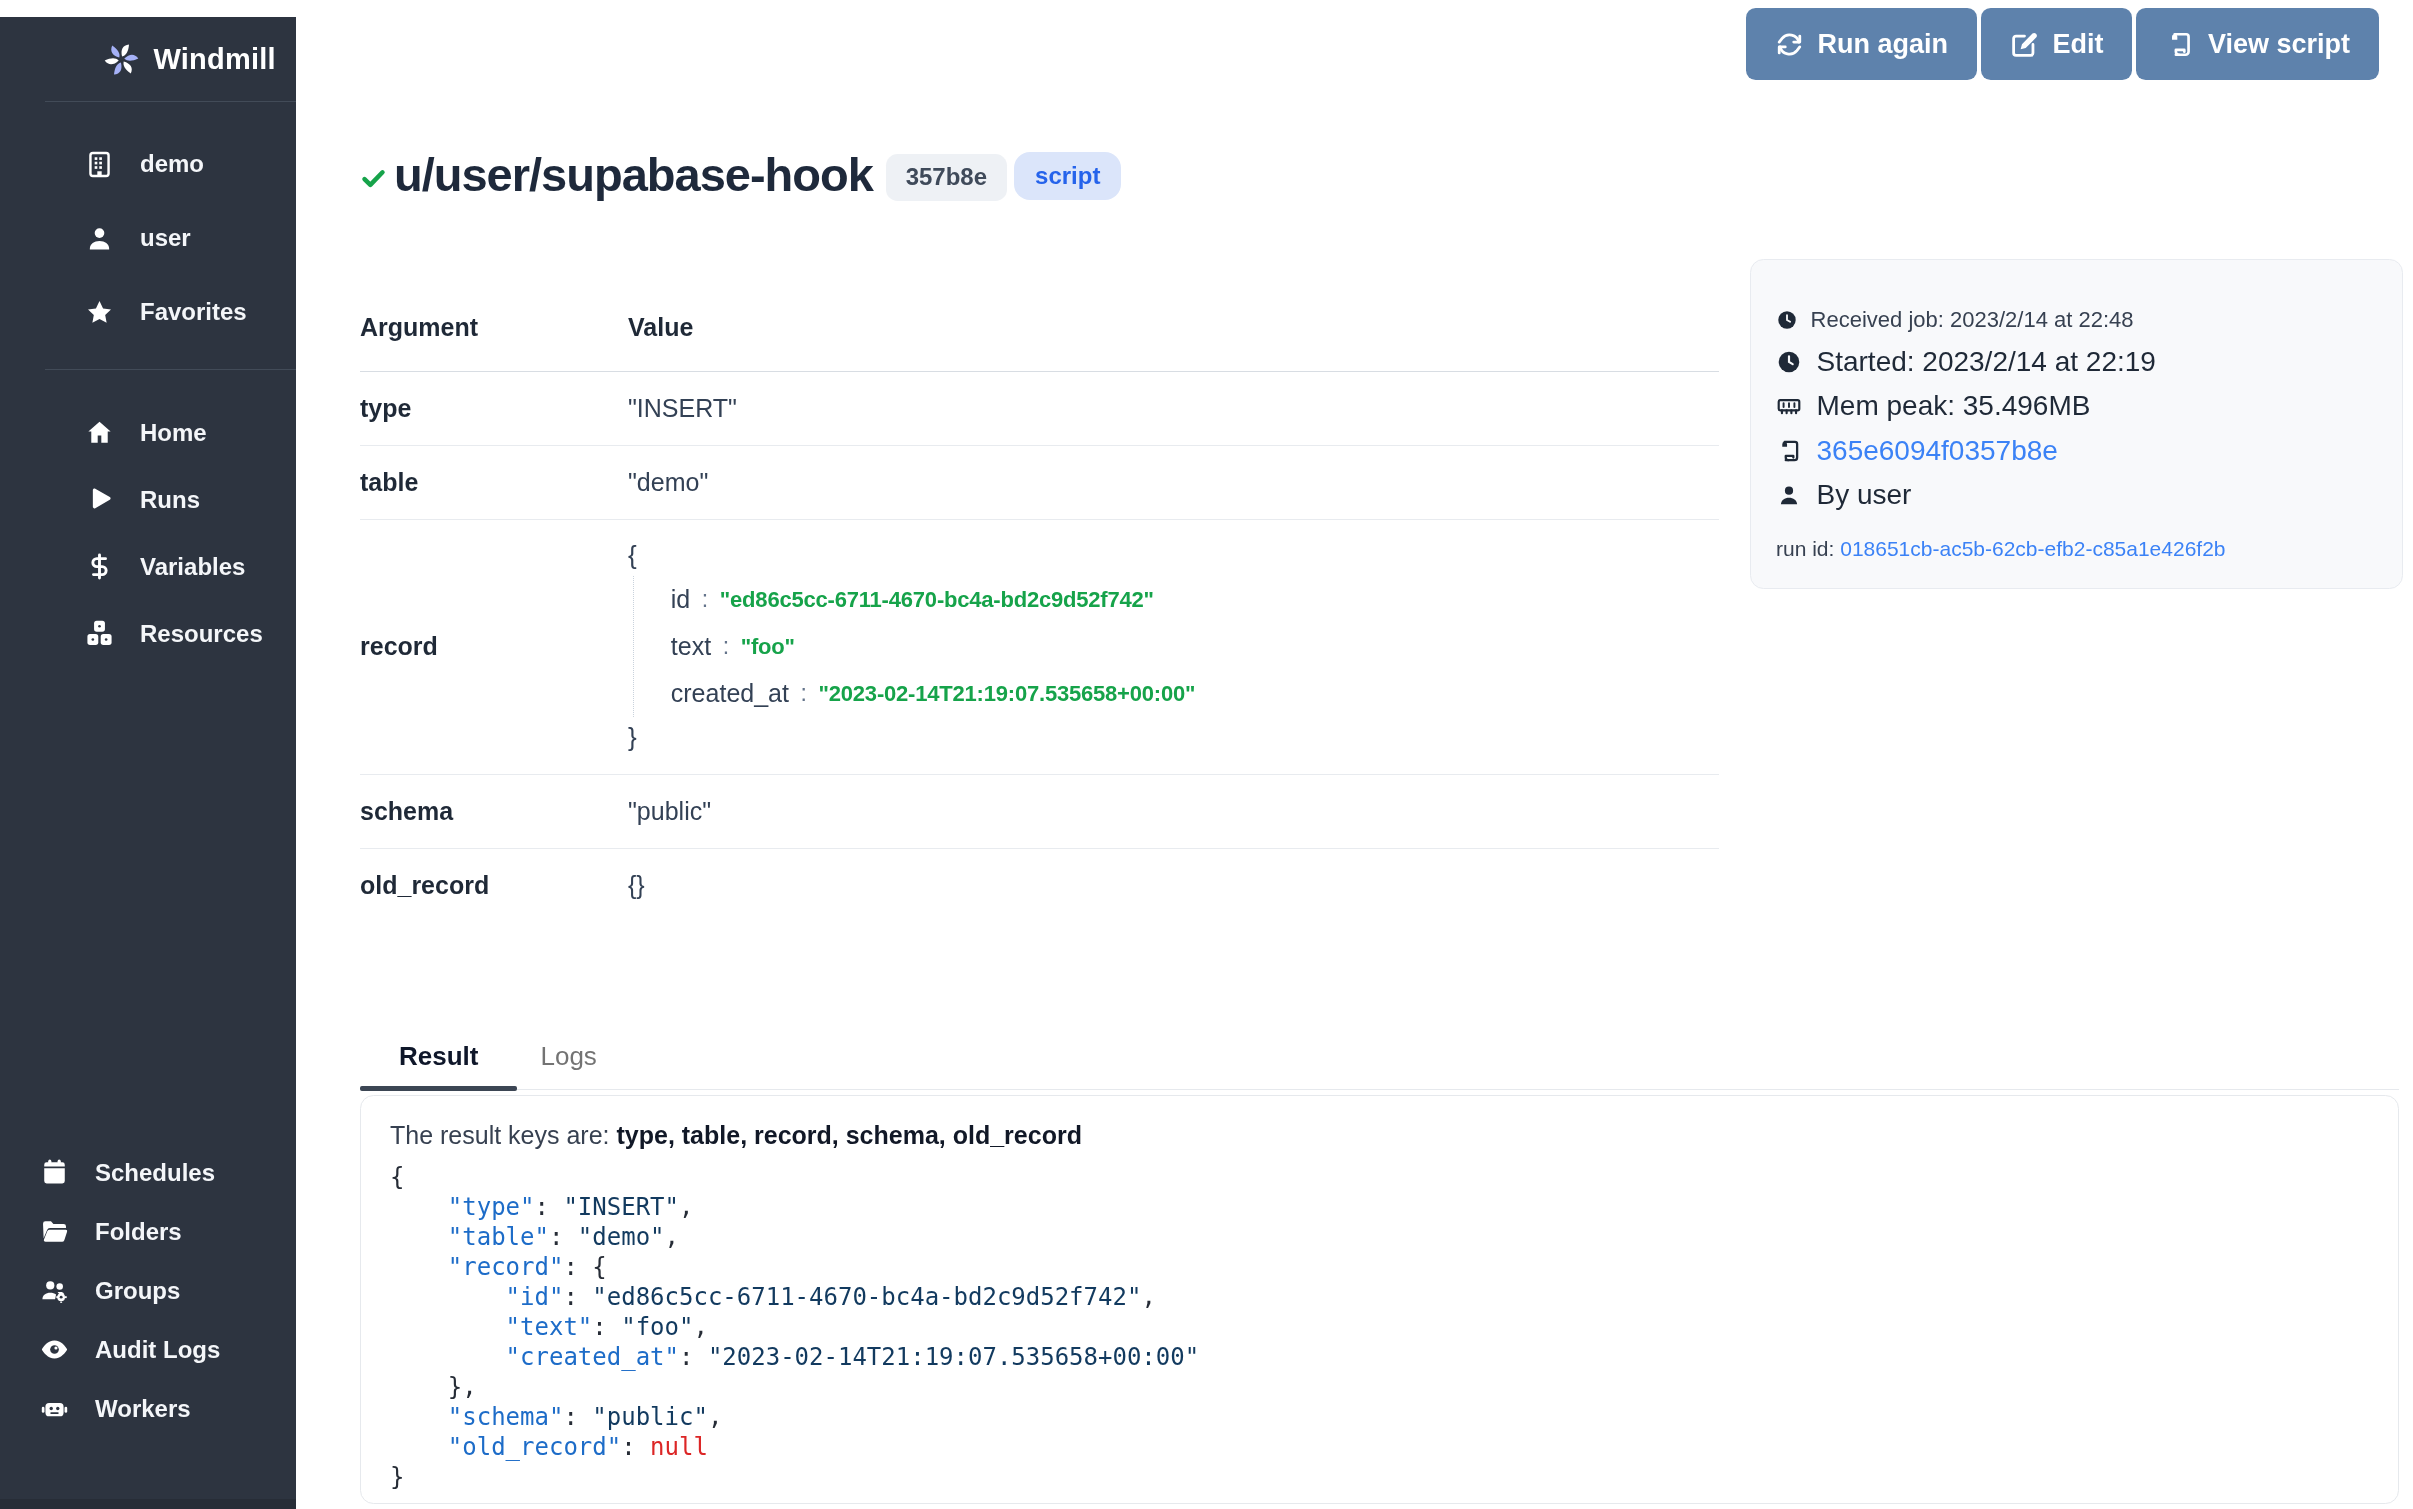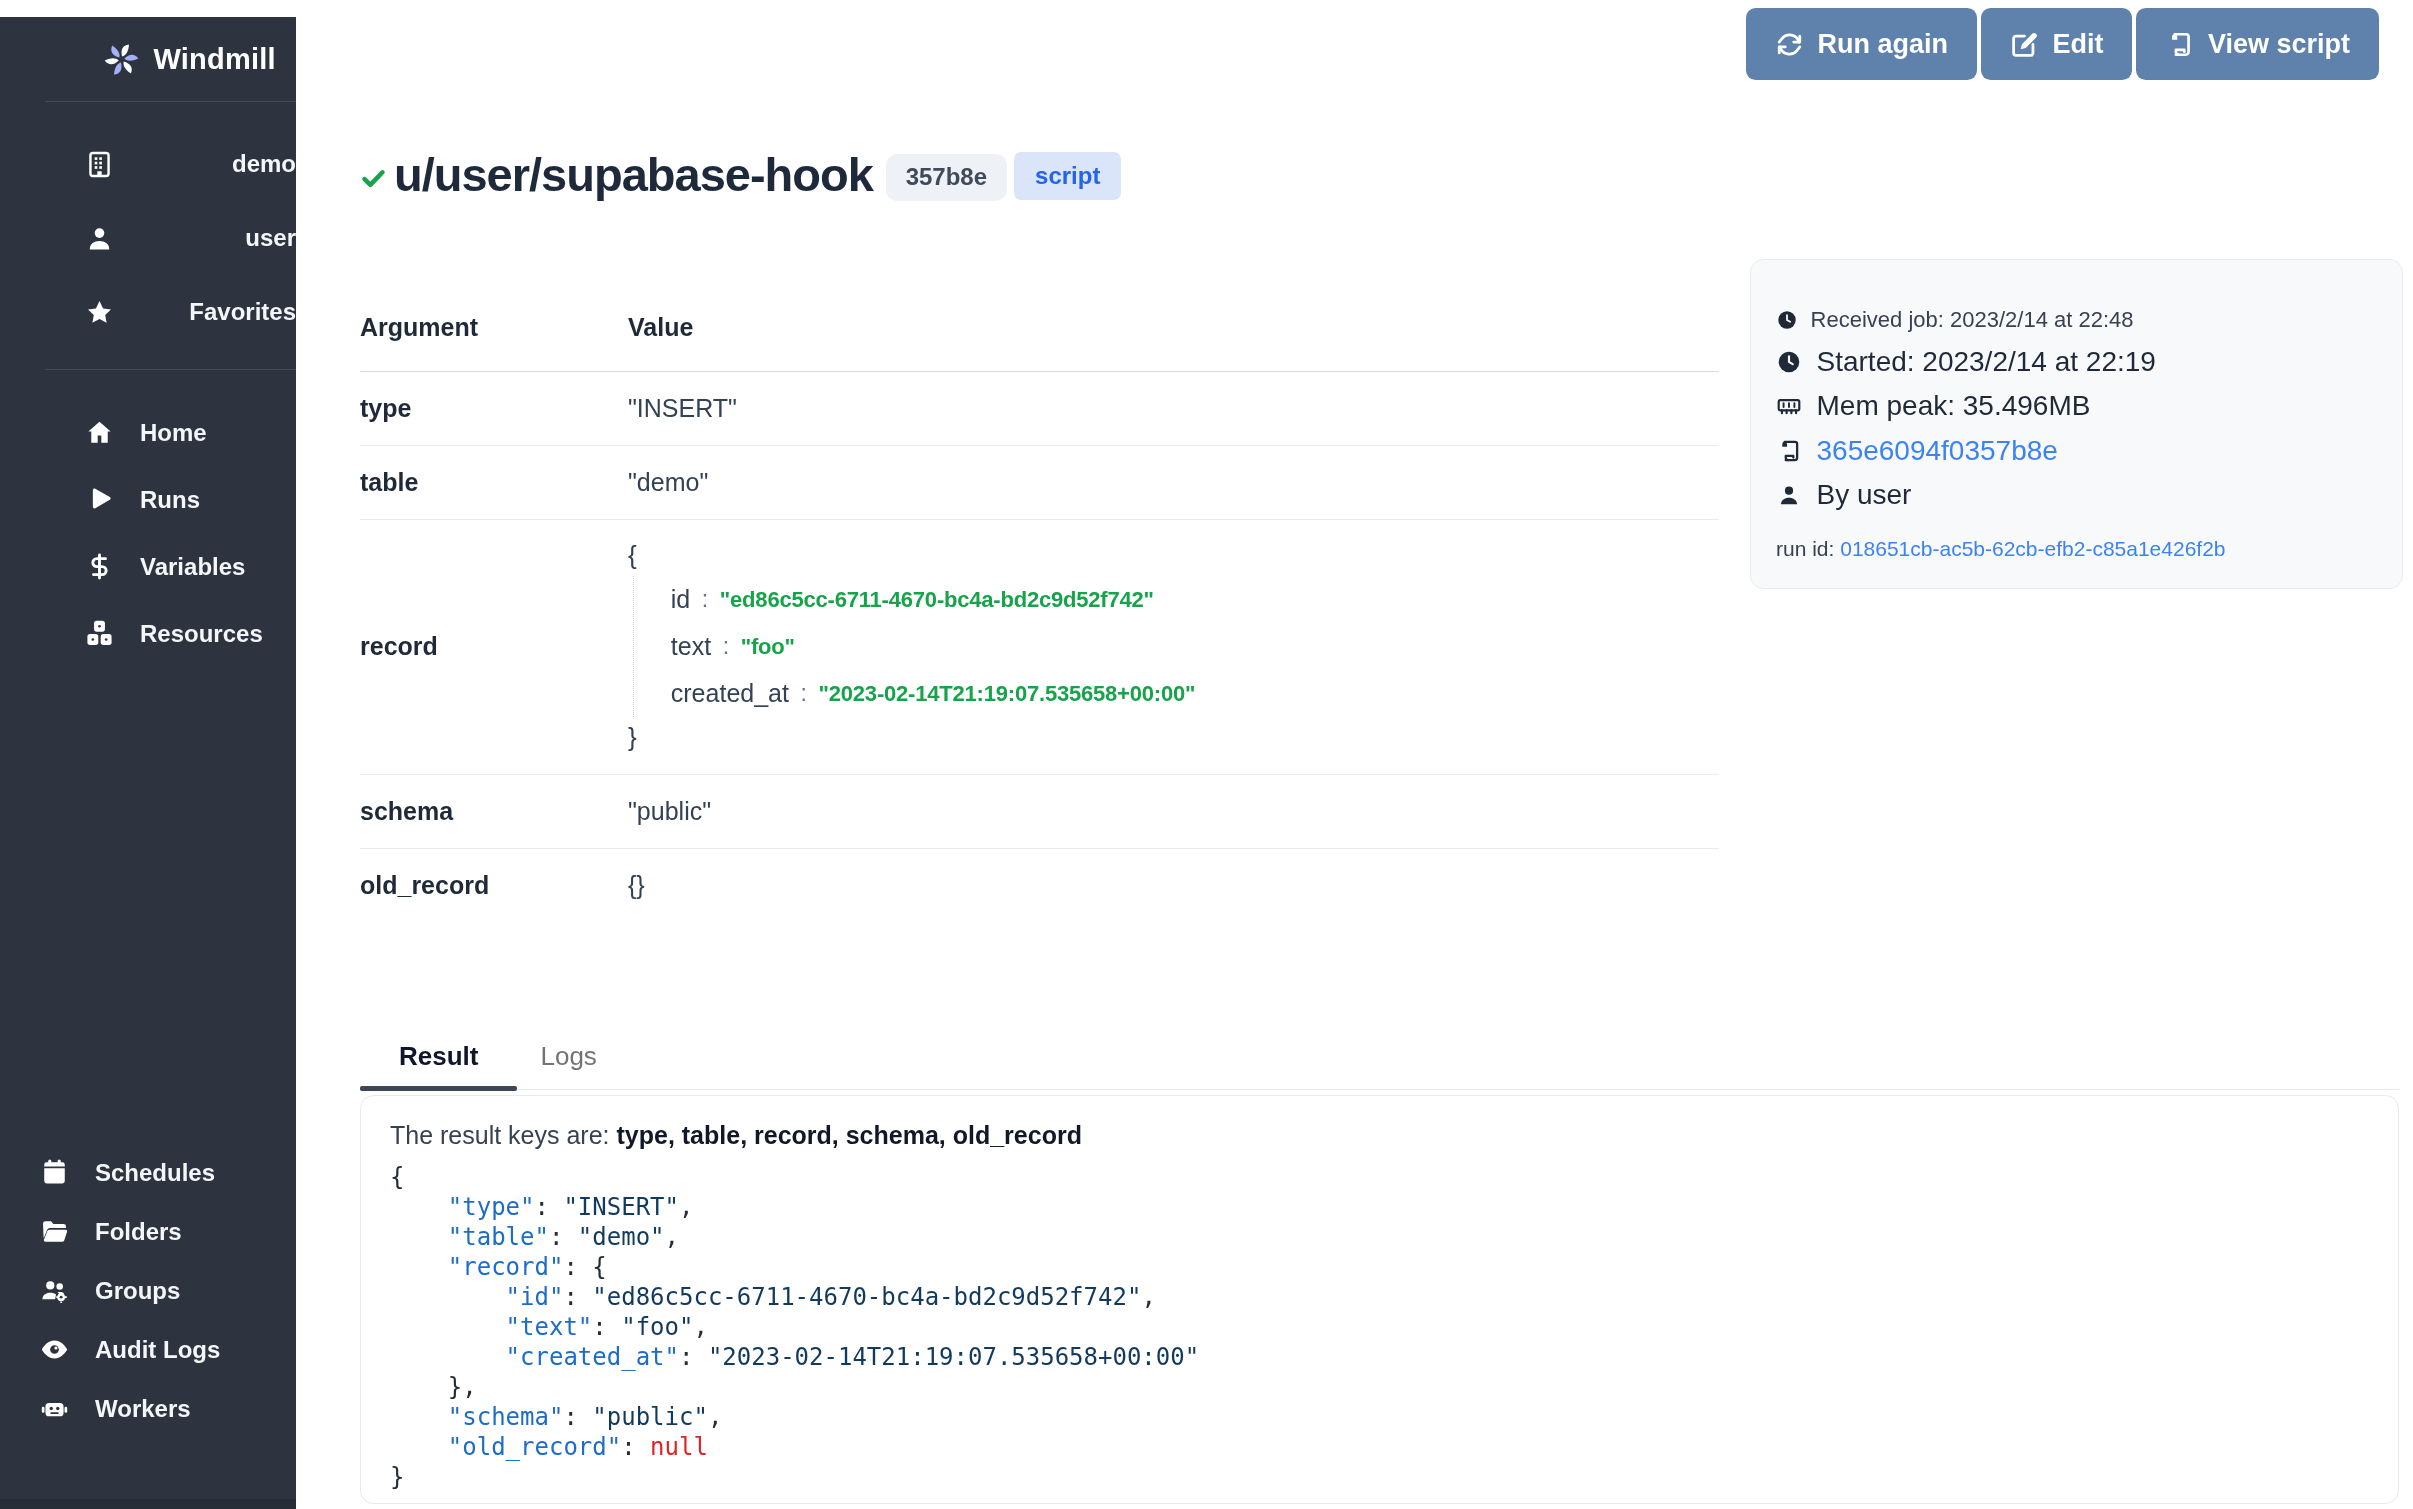--- a/index.html
+++ b/index.html
@@ -24,21 +24,21 @@
   }
   .logo-row {
     height: 85px; display: flex; align-items: center; gap: 13.5px;
     padding-left: 58px; border-bottom: 1px solid #424b58; cursor: pointer;
   }
   .logo-row svg { width: 37px; height: 37px; }
   .logo-text { color: #fff; font-size: 29px; font-weight: 700; letter-spacing: 0.2px; }
 
   .nav { display: flex; flex-direction: column; }
   .nav-workspace { padding-top: 25px; }
-  .nav-workspace .side-item { height: 74px; justify-content: space-between; }
+  .nav-workspace .side-item { height: 74px; }
   .nav-main { margin-top: 20px; border-top: 1px solid #424b58; padding-top: 29px; }
   .nav-main .side-item { height: 67px; }
   .nav-admin { position: absolute; top: 1126px; left: 0; right: 0; }
   .nav-admin .side-item { height: 59px; }
   .side-item {
     display: flex; align-items: center; gap: 26px; padding-left: 40px;
     color: #f4f6f9; font-size: 24px; font-weight: 600; cursor: pointer;
     white-space: nowrap;
   }
   .side-item svg { width: 29px; height: 29px; flex: none; }
@@ -57,21 +57,21 @@
 
   .title-row { position: absolute; left: 64px; top: 147px; display: flex; align-items: center; gap: 7px; }
   .title-check { width: 27px; height: 27px; color: #16a34a; margin-top: 7.7px; flex: none; }
   .page-title { font-size: 47px; font-weight: 800; color: #1e293b; letter-spacing: -1px; }
   .hash-badge {
     background: #eef1f5; color: #3f4a5a; font-size: 24px; font-weight: 600;
     padding: 9.7px 20px; border-radius: 11.6px; margin-left: 5.8px; margin-top: 5.8px;
   }
   .kind-badge {
     background: #dbe5fa; color: #2563eb; font-size: 24px; font-weight: 700;
-    padding: 9.7px 21px; border-radius: 7px; margin-top: 3px;
+    padding: 9.7px 21px; border-radius: 16px; margin-top: 3px;
   }
 
   
   .args-table { position: absolute; left: 64px; top: 290px; width: 1359px; }
   .args-head {
     display: flex; padding: 23px 0 29px; border-bottom: 1px solid #d8dde3;
     font-size: 25px; font-weight: 700; color: #1f2937;
   }
   .col1 { width: 268px; flex: none; }
   .arg-row { display: flex; align-items: center; border-bottom: 1px solid #e8ebef; padding: 22px 0; font-size: 25px; }

